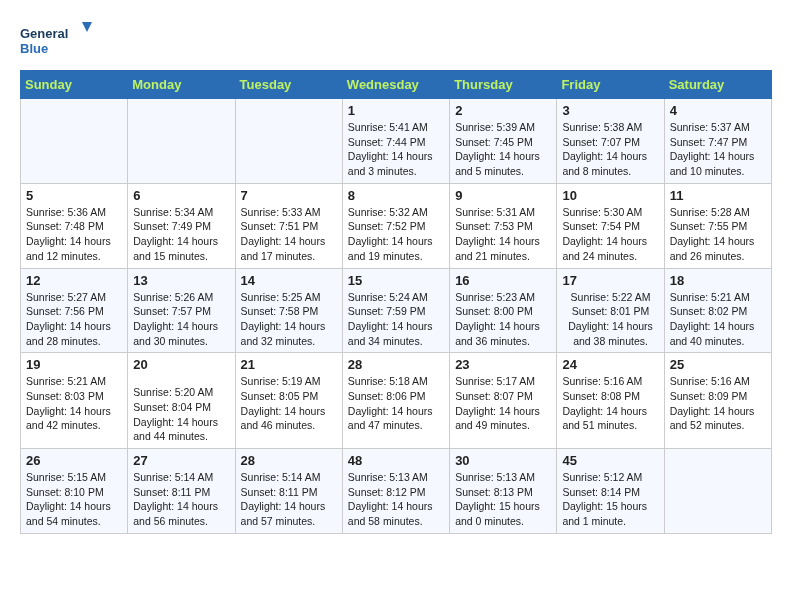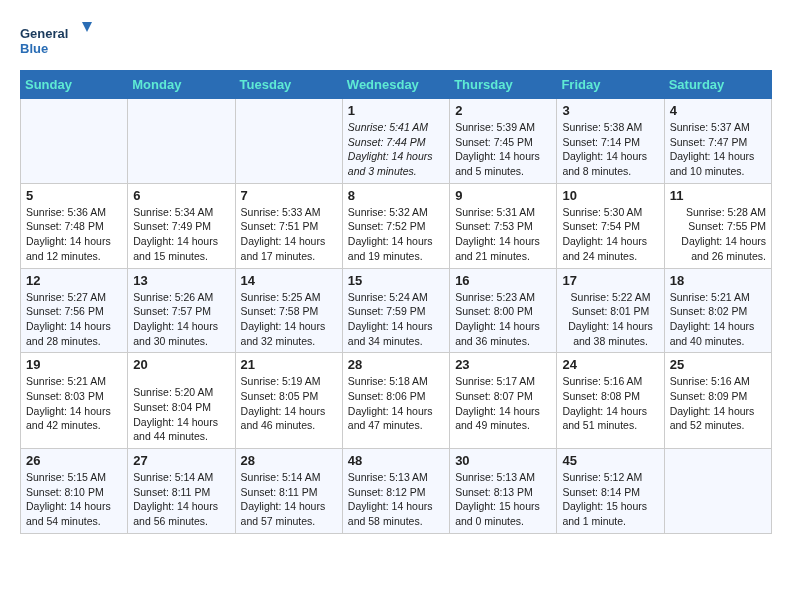--- a/index.html
+++ b/index.html
@@ -32,21 +32,21 @@
       font-size: 16px;
       color: #333;
     }
     table {
       width: 100%;
       border-collapse: collapse;
       table-layout: fixed;
     }
     thead tr {
       background-color: #2a6db5;
-      color: #5eead4;
+      color: #bef264;
     }
     thead th {
       padding: 6px 4px;
       font-size: 13px;
       font-weight: bold;
       text-align: left;
       border: 1px solid #2a6db5;
     }
     tbody tr {
       vertical-align: top;
@@ -104,36 +104,36 @@
         <th>Saturday</th>
       </tr>
   </thead>
   <tbody id="calendar-body">
   <tr>
         <td></td>
         <td></td>
         <td></td>
         <td>
           <span class="day-num">1</span>
-          <div class="cell-content" style="white-space: pre-line; font-style: italic;">Sunrise: 5:41 AM
+          <div class="cell-content" style="white-space: pre-line;">Sunrise: 5:41 AM
 Sunset: 7:44 PM
 Daylight: 14 hours
 and 3 minutes.</div>
         </td>
         <td>
           <span class="day-num">2</span>
           <div class="cell-content" style="white-space: pre-line;">Sunrise: 5:39 AM
 Sunset: 7:45 PM
 Daylight: 14 hours
 and 5 minutes.</div>
         </td>
         <td>
           <span class="day-num">3</span>
           <div class="cell-content" style="white-space: pre-line;">Sunrise: 5:38 AM
-Sunset: 7:14 PM
+Sunset: 7:07 PM
 Daylight: 14 hours
 and 8 minutes.</div>
         </td>
         <td>
           <span class="day-num">4</span>
           <div class="cell-content" style="white-space: pre-line;">Sunrise: 5:37 AM
 Sunset: 7:47 PM
 Daylight: 14 hours
 and 10 minutes.</div>
         </td>
@@ -176,21 +176,21 @@
         </td>
         <td>
           <span class="day-num">10</span>
           <div class="cell-content" style="white-space: pre-line;">Sunrise: 5:30 AM
 Sunset: 7:54 PM
 Daylight: 14 hours
 and 24 minutes.</div>
         </td>
         <td>
           <span class="day-num">11</span>
-          <div class="cell-content" style="white-space: pre-line; text-align: right;">Sunrise: 5:28 AM
+          <div class="cell-content" style="white-space: pre-line;">Sunrise: 5:28 AM
 Sunset: 7:55 PM
 Daylight: 14 hours
 and 26 minutes.</div>
         </td>
       </tr>
       <tr>
         <td>
           <span class="day-num">12</span>
           <div class="cell-content" style="white-space: pre-line;">Sunrise: 5:27 AM
 Sunset: 7:56 PM

